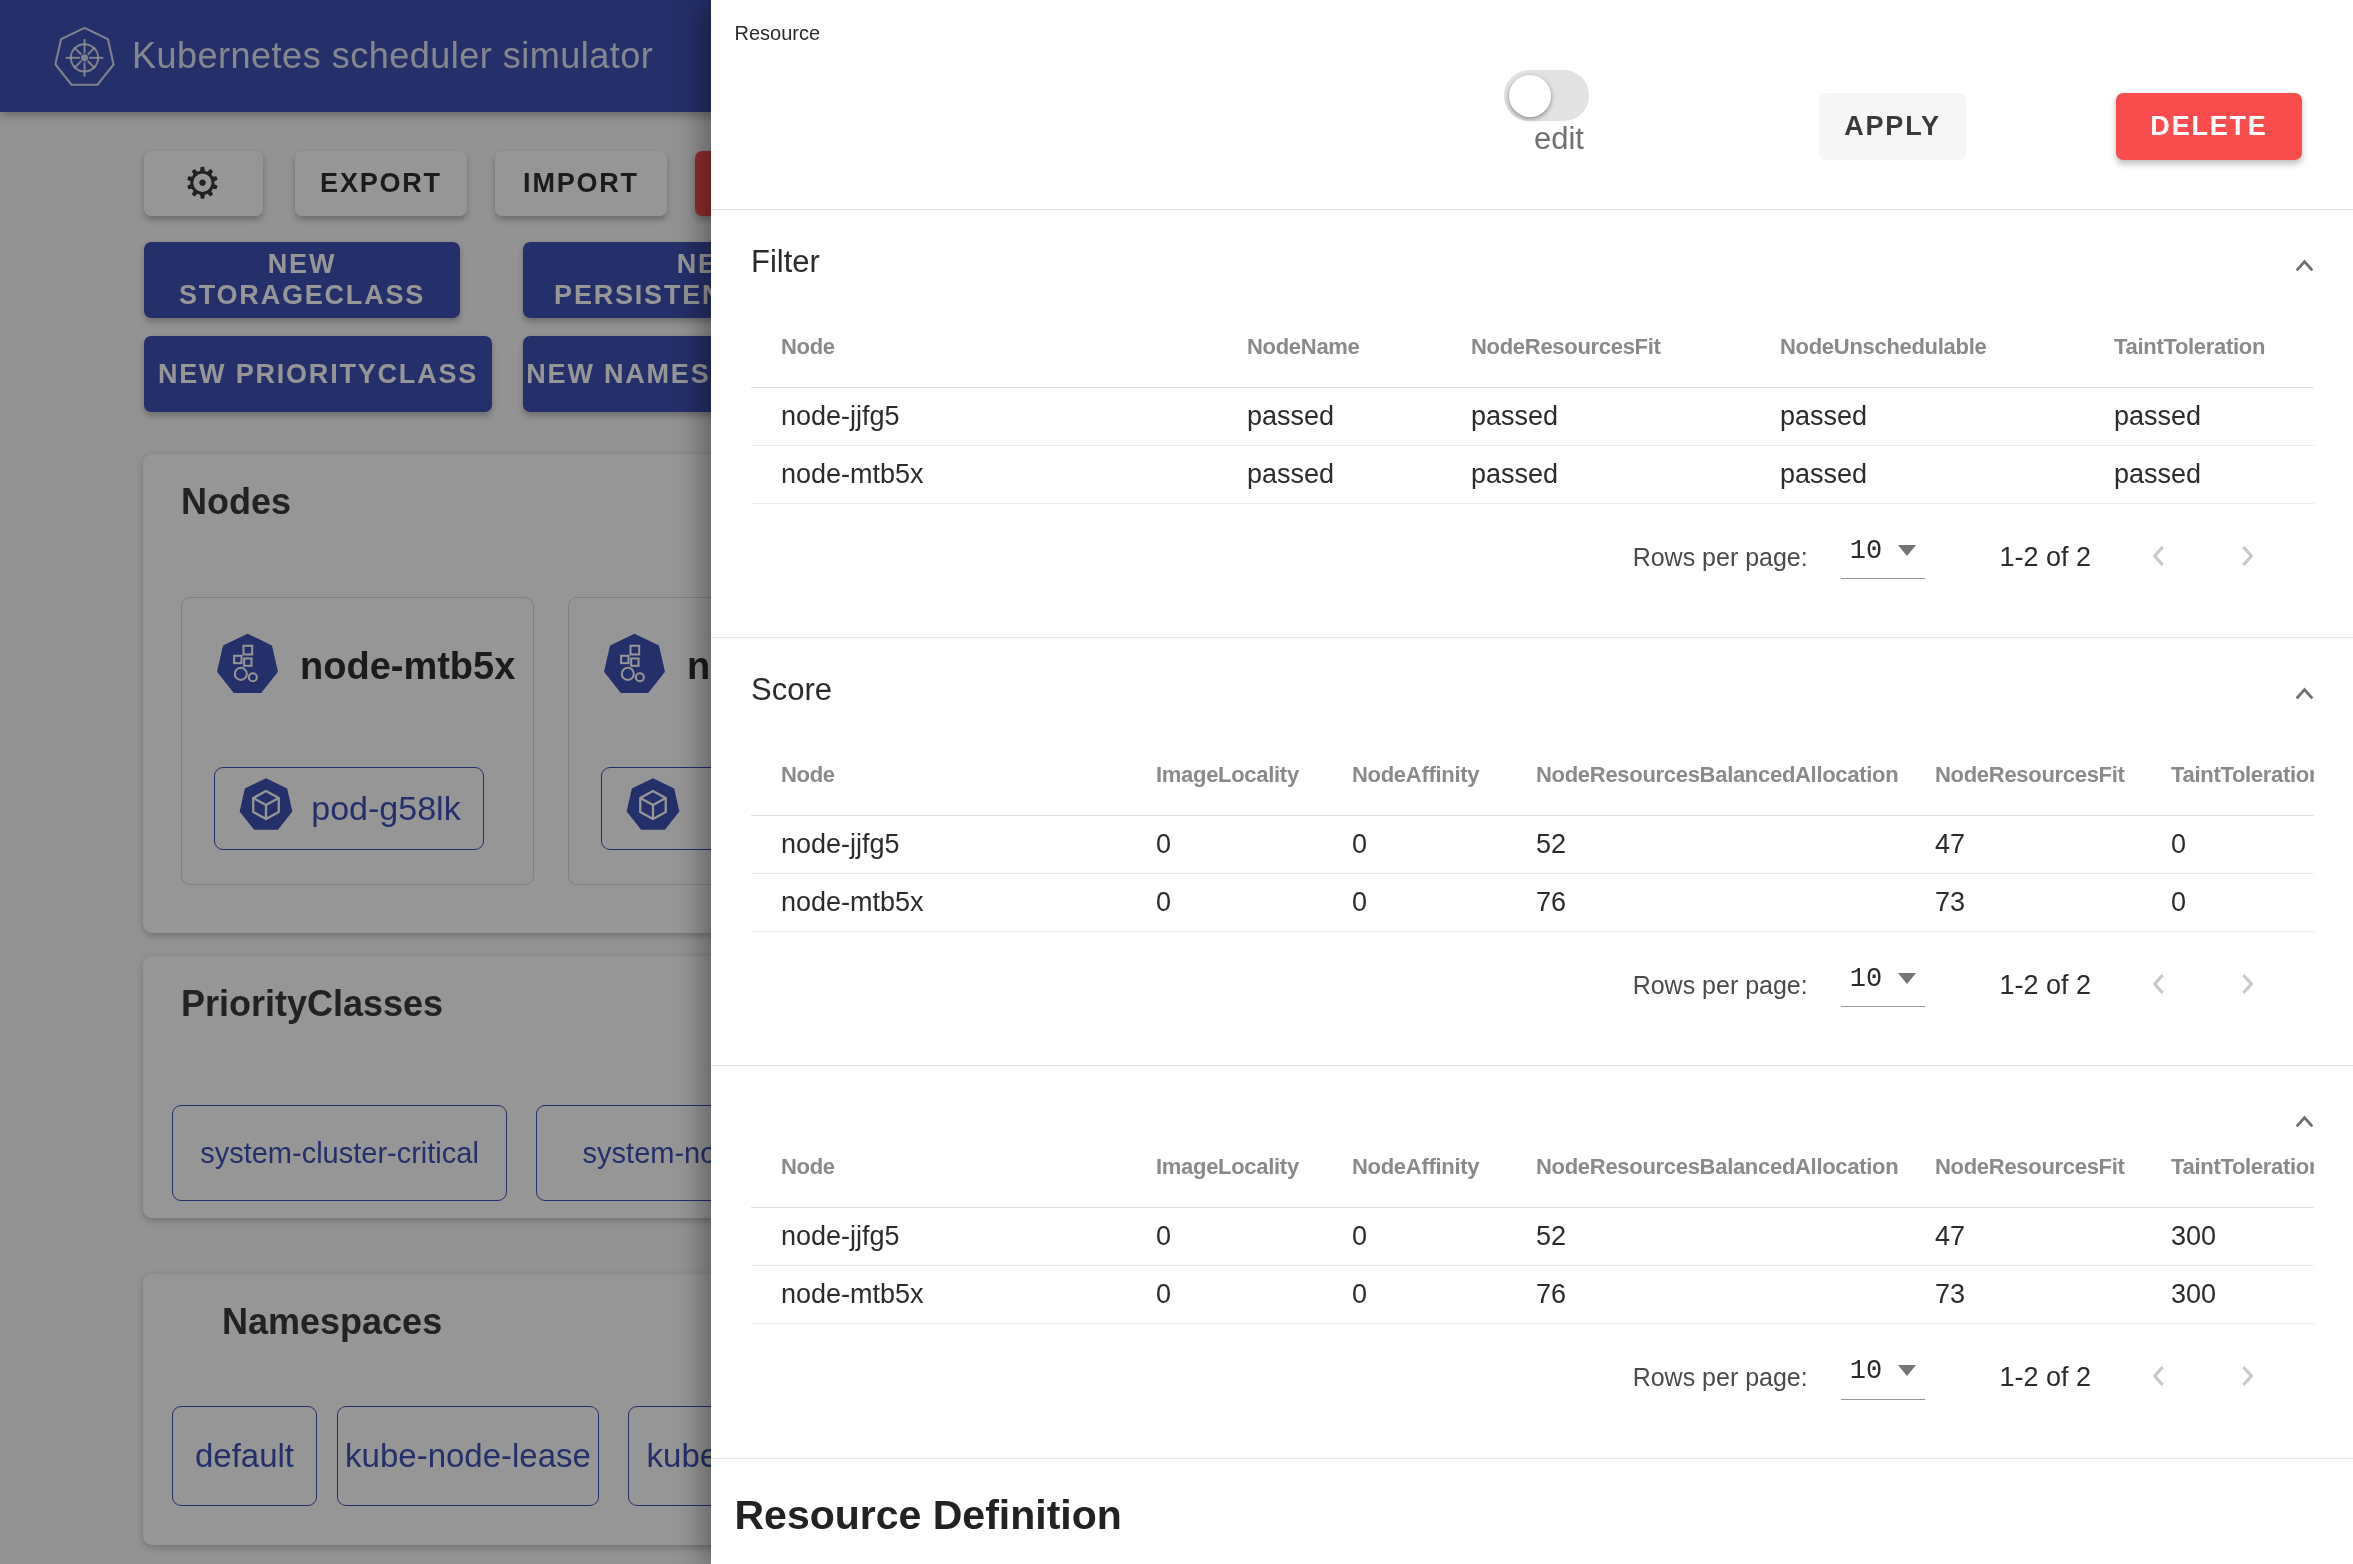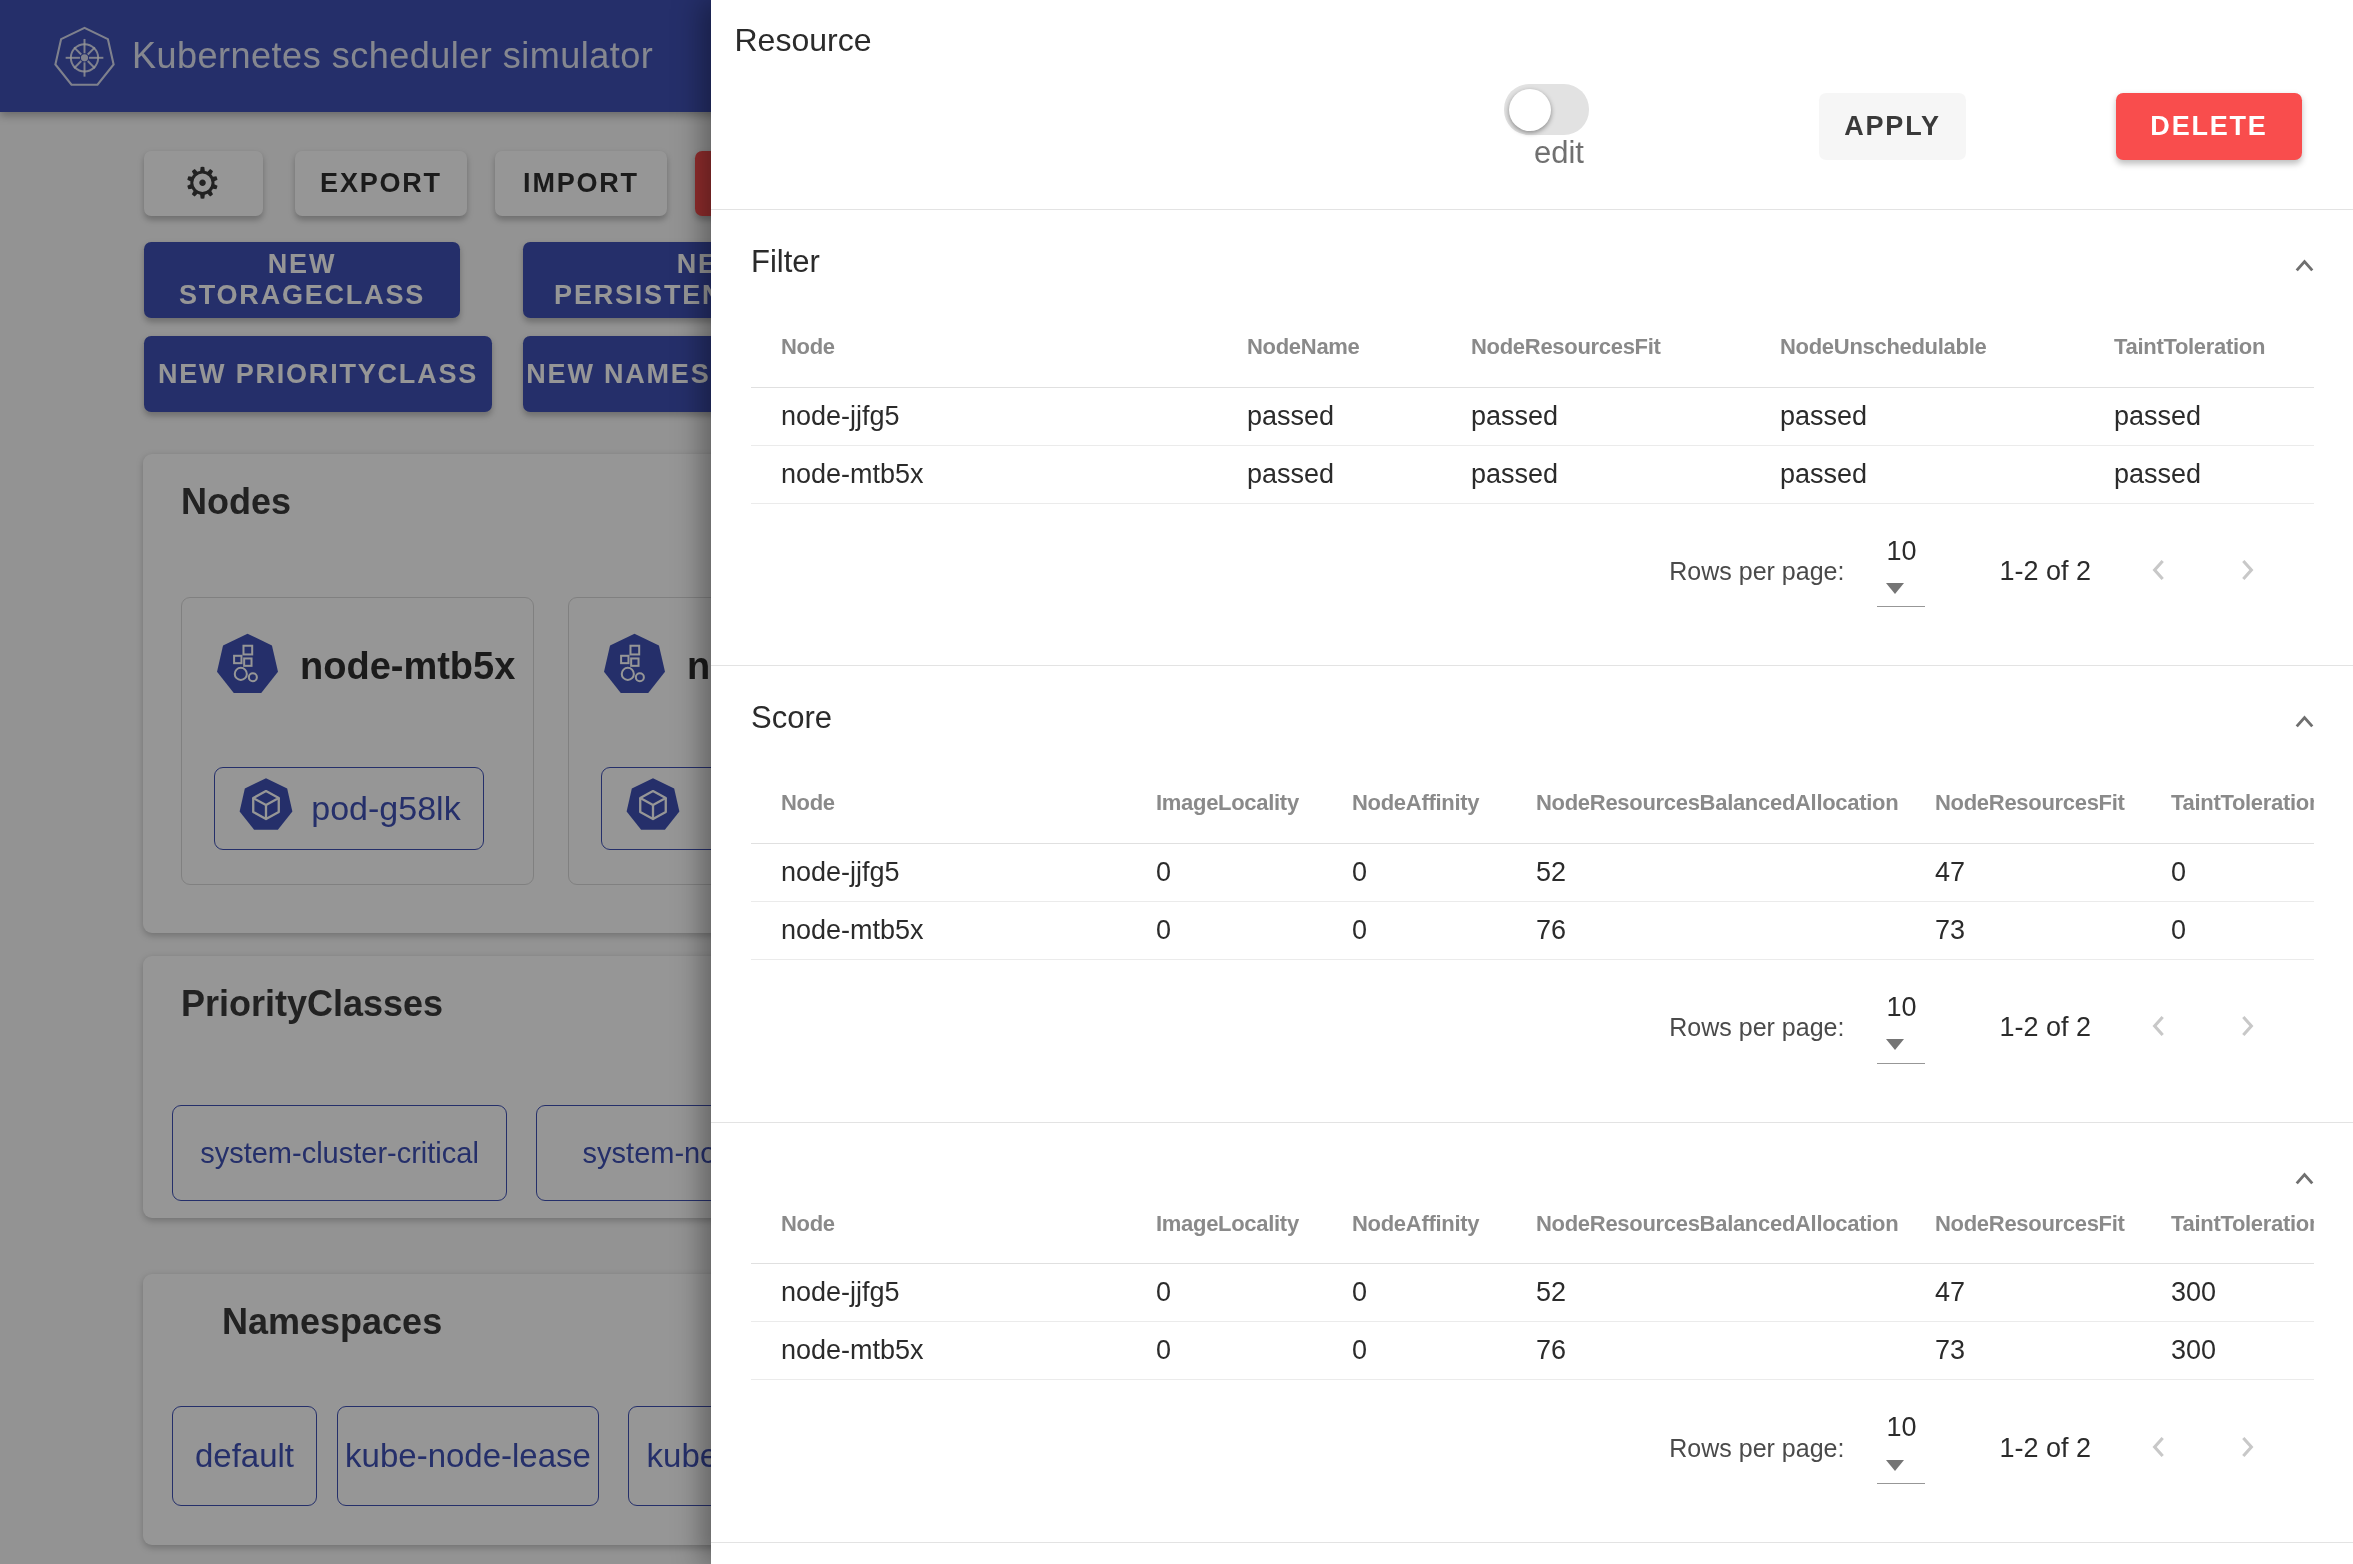--- a/index.html
+++ b/index.html
@@ -62,21 +62,21 @@
   #ns-chip-2{left:194px;top:132px;width:262px;height:100px;}
   #ns-chip-3{left:485px;top:132px;width:206px;height:100px;}
 
   
   .overlay{position:absolute;inset:0;background:rgba(0,0,0,0.41);z-index:40;}
 
   
   .drawer{position:absolute;left:711px;top:0;right:0;bottom:0;background:#fff;z-index:50;
           box-shadow:-9px 0 27px rgba(0,0,0,.35);overflow:hidden;}
   .drawer-head{position:relative;height:210px;border-bottom:1.8px solid var(--divider);padding:22px 23.5px 0 23.5px;}
-  .drawer-title{font-size:32px;color:var(--ink);font-weight:400;}
+  .drawer-title{font-size:20px;color:var(--ink);font-weight:400;}
   .toggle-row{display:flex;align-items:center;margin:25px 0 0 28px;flex-direction:column;}
   .switch{position:relative;width:85px;height:51px;border-radius:25px;background:#E2E2E2;cursor:pointer;}
   .switch .knob{position:absolute;left:5.4px;top:4.5px;width:42px;height:42px;border-radius:50%;background:#fff;
                 box-shadow:0 1.8px 5.4px rgba(0,0,0,.4);}
   .edit-label{margin-left:25px;font-size:31px;color:#707070;}
   #apply-btn{position:absolute;left:1108px;top:93px;width:147px;height:67px;background:#F6F6F6;color:#3a3a3a;}
   #delete-btn{position:absolute;left:1405px;top:93px;width:186px;height:67px;}
 
   .section{position:relative;padding:34px 40px 58px 40px;border-bottom:1.8px solid var(--divider);}
   .section:last-of-type{box-shadow:0 7.2px 9px -7.2px rgba(0,0,0,.25);}
@@ -84,22 +84,22 @@
   .collapse-btn{position:absolute;right:33px;top:40px;background:none;border:none;cursor:pointer;}
 
   table.tbl{width:100%;border-collapse:collapse;table-layout:fixed;margin-top:27px;}
   .tbl th{text-align:left;color:var(--muted);font-size:22px;font-weight:bold;letter-spacing:-0.3px;
           height:80px;vertical-align:middle;border-bottom:1.8px solid #E0E0E0;padding-left:30px;white-space:nowrap;overflow:hidden;}
   .tbl td{font-size:27px;color:var(--ink);height:58px;vertical-align:middle;border-bottom:1.8px solid #EBEBEB;
           padding-left:30px;white-space:nowrap;}
 
   .pager{display:flex;align-items:center;justify-content:flex-end;margin-top:32px;padding-right:51px;}
   .pager-label{font-size:25px;color:#4a4a4a;}
-  .pager-select{display:flex;gap:16.3px;margin-left:33px;border-bottom:1.8px solid #979797;
-                padding:0 9px 12.7px 9px;cursor:pointer;background:none;border-top:none;border-left:none;border-right:none;font-family:Liberation Sans, sans-serif;flex-direction:column;}
+  .pager-select{display:flex;align-items:center;gap:16.3px;margin-left:33px;border-bottom:1.8px solid #979797;
+                padding:0 9px 12.7px 9px;cursor:pointer;background:none;border-top:none;border-left:none;border-right:none;font-family:Liberation Mono, monospace;}
   .pager-value{font-size:27px;color:var(--ink);}
   .caret-down{width:0;height:0;border-left:9px solid transparent;border-right:9px solid transparent;border-top:11px solid #757575;}
   .pager-range{margin-left:74px;font-size:27px;color:var(--ink);}
   .pager-nav{margin-left:52px;background:none;border:none;cursor:default;padding:0;}
 
   .rd-block{padding:33px 23.5px 0 23.5px;}
   .rd-title{font-size:41px;font-weight:bold;color:#222;}
 </style>
 </head>
 <body>

